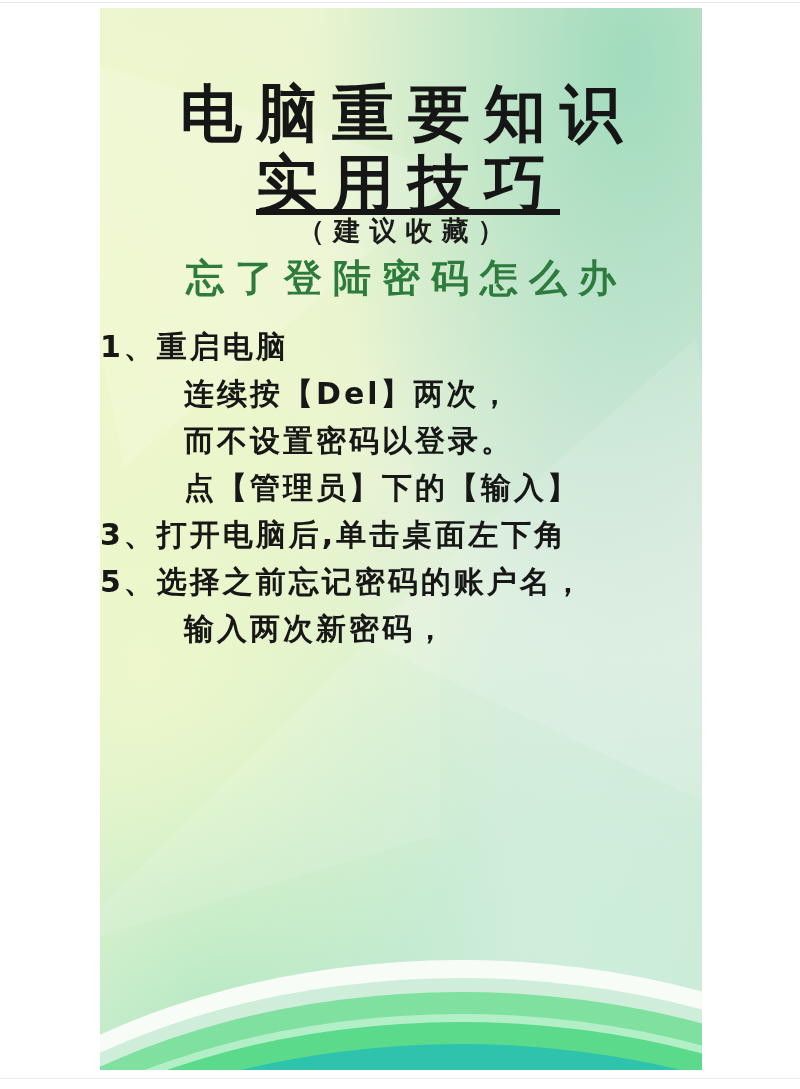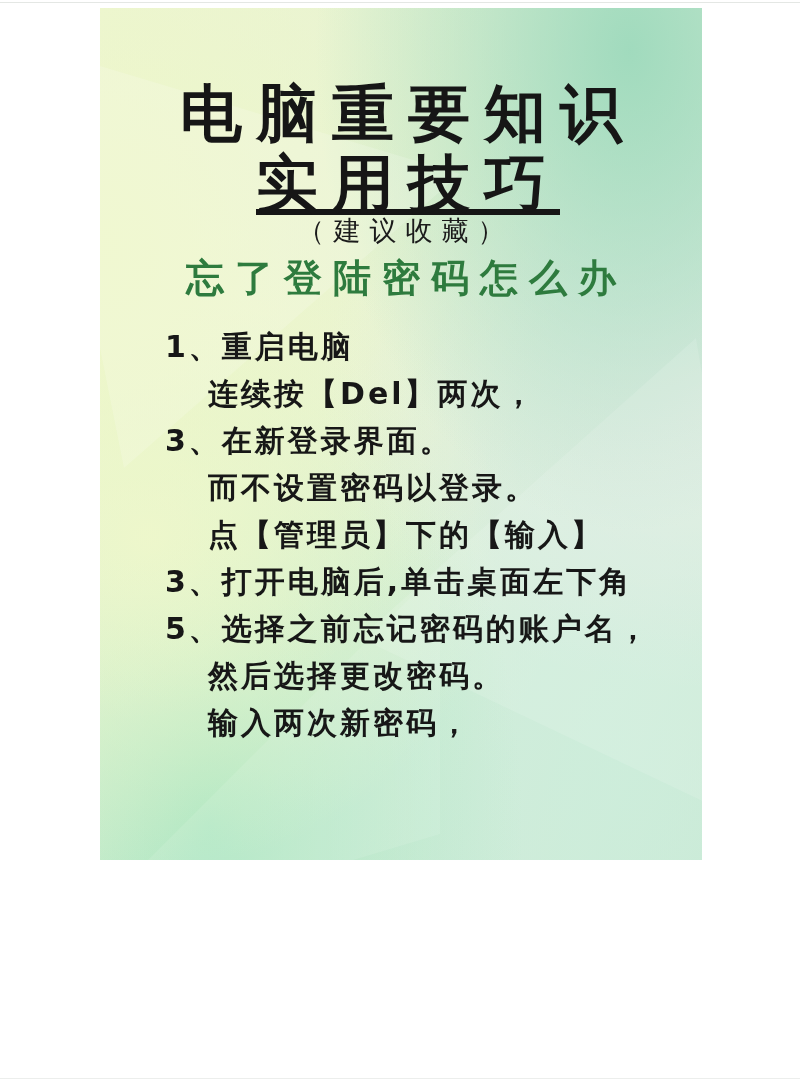--- a/index.html
+++ b/index.html
@@ -18,21 +18,21 @@
   .hairline {
     position: absolute; left: 0; width: 800px; height: 1px;
     background: #e4e7e4;
   }
   .hairline.top { top: 2px; }
   .hairline.bottom { top: 1078px; background: #eceeec; }
 
   
   .poster {
     position: absolute; left: 100px; top: 8px;
-    width: 602px; height: 852px;
+    width: 602px; height: 1062px;
     overflow: hidden;
     background:
       radial-gradient(ellipse at 88% 5%,  rgba(150,215,185,0.85), rgba(150,215,185,0) 42%),
       radial-gradient(ellipse at 100% 45%, rgba(228,237,228,0.90), rgba(228,237,228,0) 45%),
       radial-gradient(ellipse at 0% 28%,  rgba(238,247,200,0.95), rgba(238,247,200,0) 55%),
       radial-gradient(ellipse at 8% 62%,  rgba(240,248,205,0.90), rgba(240,248,205,0) 45%),
       radial-gradient(ellipse at 18% 96%, rgba(160,228,190,0.80), rgba(160,228,190,0) 45%),
       radial-gradient(ellipse at 85% 88%, rgba(205,238,220,0.80), rgba(205,238,220,0) 50%),
       linear-gradient(115deg, #ecf5d3 0%, #e6f2d6 40%, #d2ebd8 75%, #c9e8d4 100%);
   }
@@ -56,47 +56,46 @@
     font-size: 62px; line-height: 68px;
     letter-spacing: 14px; text-indent: 14px;
     color: #161616;
   }
   .title-line.l1 { top: 72px; }
   .title-line.l2 { top: 142px; text-decoration: underline; }
   .subtitle {
     position: absolute; left: 0; top: 206px; width: 100%;
     text-align: center;
     font-family: "DejaVu Serif", serif;
-    font-weight: 400;
+    font-weight: 700;
     font-size: 27px; line-height: 34px;
     letter-spacing: 9px; text-indent: 9px;
     color: #1b1b1b;
   }
   .heading {
     position: absolute; left: 0; top: 246px; width: 100%;
     text-align: center;
     font-family: "DejaVu Serif", serif;
     font-weight: 700;
     font-size: 38px; line-height: 48px;
     letter-spacing: 11px; text-indent: 11px;
     color: #2e7b3e;
   }
   .steps {
     position: absolute; left: 0; top: 315px; width: 100%;
   }
   .line {
     height: 47px; line-height: 47px;
-    padding-left: 65px;
     font-size: 30px;
     font-weight: 700;
     letter-spacing: 3px;
     color: #171717;
     white-space: nowrap;
   }
-  .line.indent { padding-left: 108px; }
+  .line.indent { padding-left: 84px; }
 
   
   .band {
     position: absolute; left: 50%;
     width: 1240px; height: 800px;
     border-radius: 50%;
     transform: translateX(-50%);
     margin-left: 60px;
   }
   .band.white  { top: 952px;  background: #f8fcf7; }
@@ -118,26 +117,24 @@
     <div class="facet f3"></div>
 
     <div class="title-line l1">电脑重要知识</div>
     <div class="title-line l2">实用技巧</div>
     <div class="subtitle">（建议收藏）</div>
     <div class="heading">忘了登陆密码怎么办</div>
 
     <div class="steps">
       <div class="line">1、重启电脑</div>
       <div class="line indent">连续按【Del】两次，</div>
-      <div class="line">3、在新登录界面。</div>
       <div class="line indent">而不设置密码以登录。</div>
       <div class="line indent">点【管理员】下的【输入】</div>
       <div class="line">3、打开电脑后,单击桌面左下角</div>
       <div class="line">5、选择之前忘记密码的账户名，</div>
-      <div class="line indent">然后选择更改密码。</div>
       <div class="line indent">输入两次新密码，</div>
     </div>
 
     <div class="band white"></div>
     <div class="band mint"></div>
     <div class="band green"></div>
     <div class="band stripe"></div>
     <div class="band deep"></div>
     <div class="band teal"></div>
   </div>

